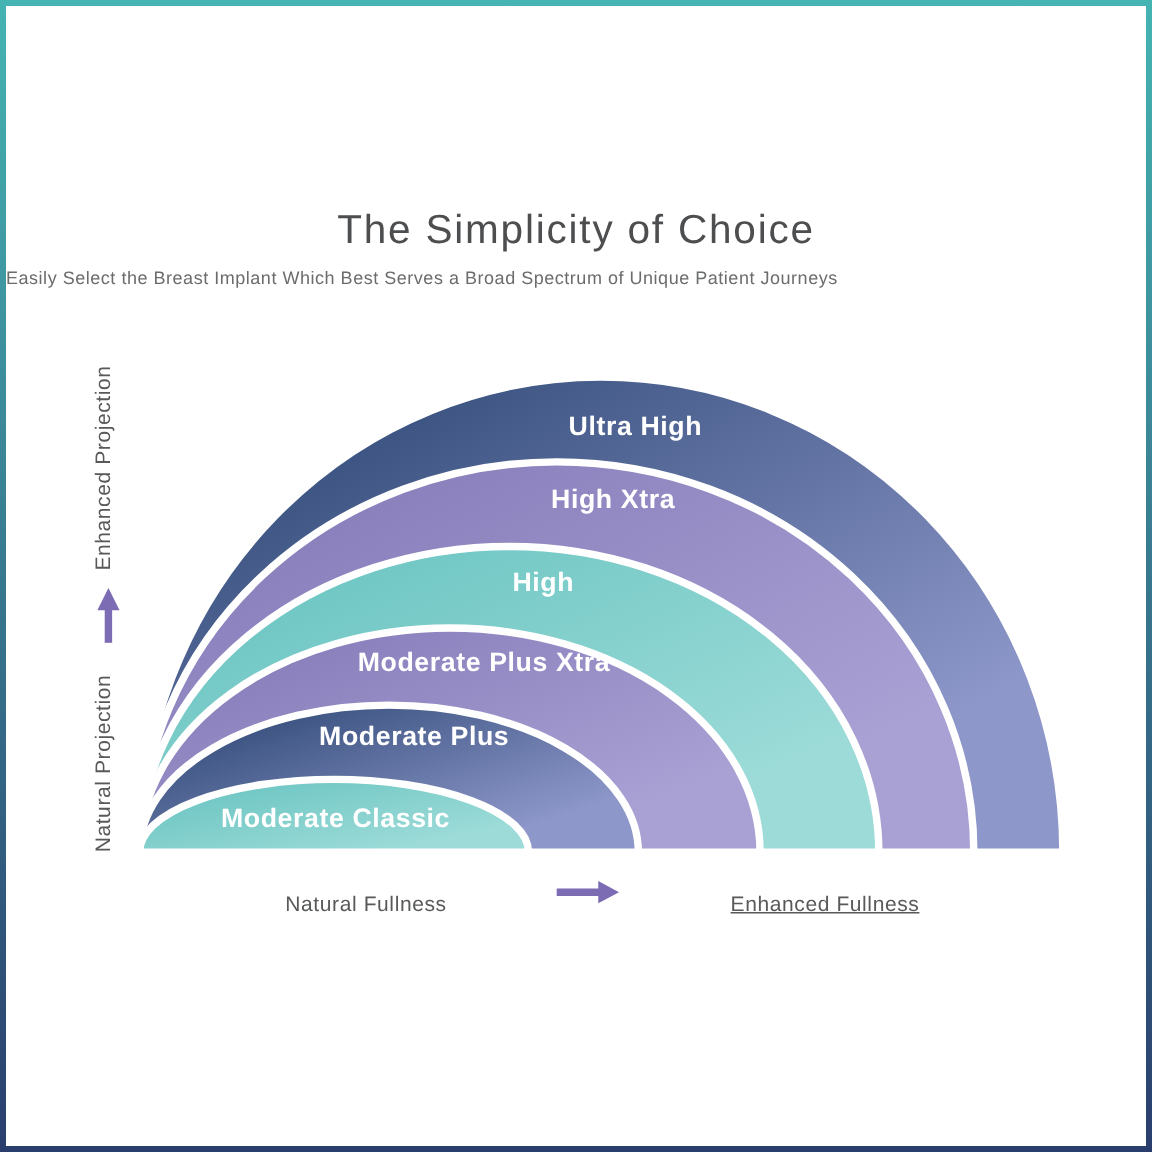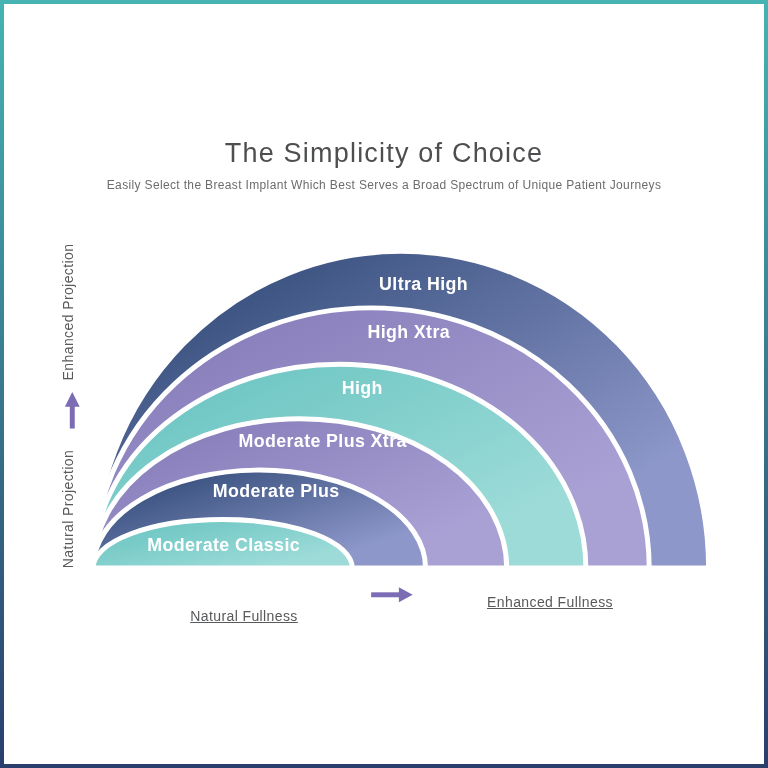--- a/index.html
+++ b/index.html
@@ -17,21 +17,20 @@
   }
   .page-title{
     position:absolute;top:134px;left:0;width:100%;margin:0;
     text-align:center;
     font-family:"Liberation Sans",sans-serif;
     font-weight:300;font-size:27px;letter-spacing:1.2px;
     color:var(--title-text,#4d4e50);
   }
   .page-subtitle{
     position:absolute;top:174px;left:0;width:100%;margin:0;
-    text-align:center;
     font-size:12px;letter-spacing:.35px;
     color:#6b6c6e;
   }
   .chart-svg{
     position:absolute;inset:0;width:100%;height:100%;
   }
   .band-label{
     font-family:"Liberation Sans",sans-serif;
     font-size:18px;font-weight:600;letter-spacing:.4px;
     fill:var(--band-label,#ffffff);
@@ -43,21 +42,21 @@
     color:var(--axis-text,#58595b);
   }
   .axis-label.vertical{
     transform:translate(-50%,-50%) rotate(-90deg);
   }
   .axis-label.horizontal{
     transform:translate(-50%,-50%);
   }
   .ylab-top{left:64px;top:308px;}
   .ylab-bottom{left:64px;top:505px;}
-  .xlab-left{left:240px;top:612px;text-decoration:underline;}
+  .xlab-left{left:240px;top:598px;}
   .xlab-right{left:546px;top:598px;text-decoration:underline;}
 </style>
 </head>
 <body>
 
 <div class="canvas">
   <div class="inner">
 
     <svg class="chart-svg" viewBox="0 0 768 768" preserveAspectRatio="none">
         <defs>

